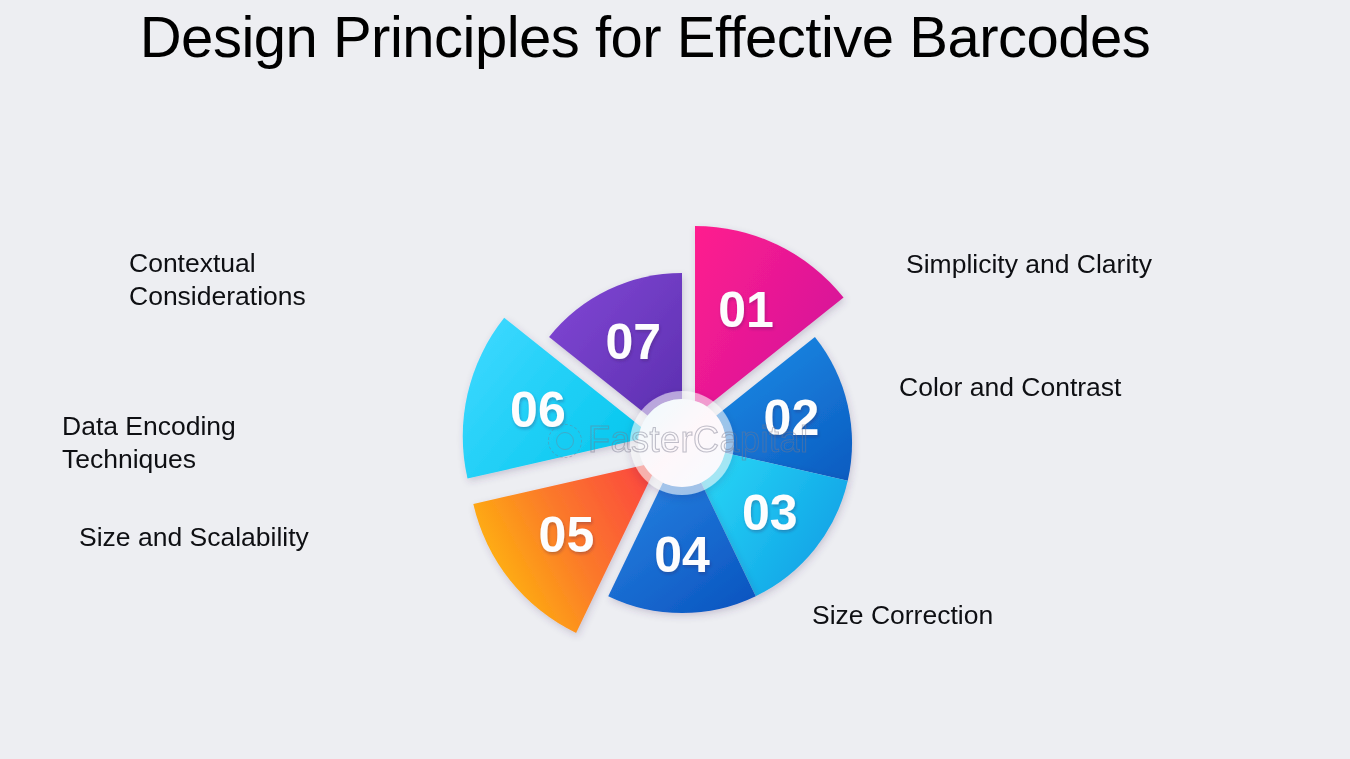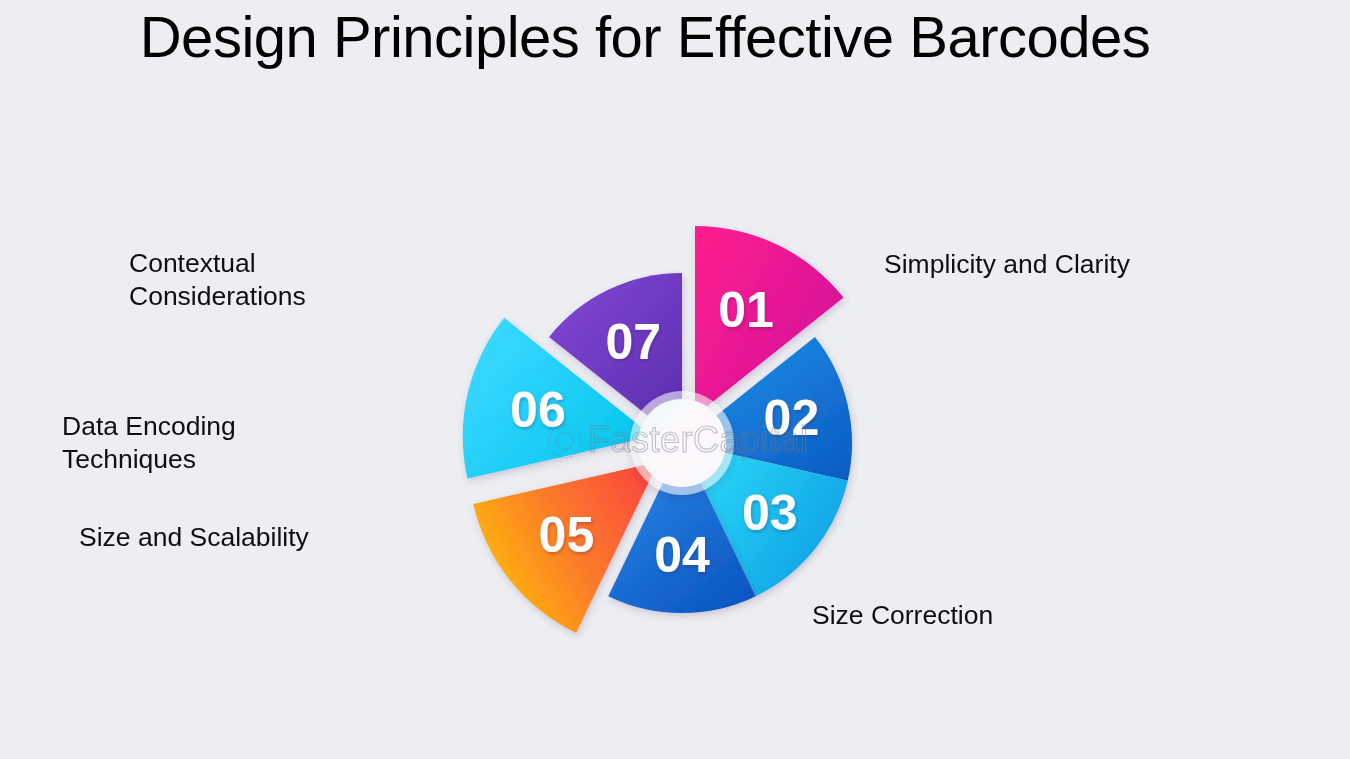--- a/index.html
+++ b/index.html
@@ -62,21 +62,21 @@
     font-size: 26.5px;
     font-weight: 400;
     line-height: 33px;
     color: #0e0f13;
     white-space: pre-line;
   }
   .callout.right { text-align: left; }
   .callout.left  { text-align: left; }
 
   
-  #callout-01 { left: 884px; top: 248px; }
+  #callout-01 { left: 906px; top: 248px; }
   #callout-02 { left: 899px; top: 371px; }
   #callout-03 { left: 866px; top: 484px; }
   #callout-04 { left: 812px; top: 599px; }
   #callout-05 { left: 55px;  top: 521px; margin-left: 24px; }
   #callout-06 { left: 62px;  top: 410px; }
   #callout-07 { left: 129px; top: 247px; }
 
   
   #watermark {
     position: absolute;
@@ -223,20 +223,21 @@
       <text class="seg-number" x="746.1" y="309.8" filter="url(#numShadow)">01</text>
       <text class="seg-number" x="791.4" y="418.0" filter="url(#numShadow)">02</text>
       <text class="seg-number" x="769.7" y="513.0" filter="url(#numShadow)">03</text>
       <text class="seg-number" x="682.0" y="555.2" filter="url(#numShadow)">04</text>
       <text class="seg-number" x="566.4" y="535.2" filter="url(#numShadow)">05</text>
       <text class="seg-number" x="537.9" y="410.1" filter="url(#numShadow)">06</text>
       <text class="seg-number" x="633.3" y="341.9" filter="url(#numShadow)">07</text>
     </svg>
 
   <div class="callout right" id="callout-01">Simplicity and Clarity</div>
+  <div class="callout right" id="callout-02">Color and Contrast</div>
   <div class="callout right" id="callout-04">Size Correction</div>
   <div class="callout left" id="callout-05">Size and Scalability</div>
   <div class="callout left" id="callout-06">Data Encoding
 Techniques</div>
   <div class="callout left" id="callout-07">Contextual
 Considerations</div>
 
   <div id="watermark">
     <div id="watermark-mark"></div>
     <div id="watermark-text">FasterCapital</div>

